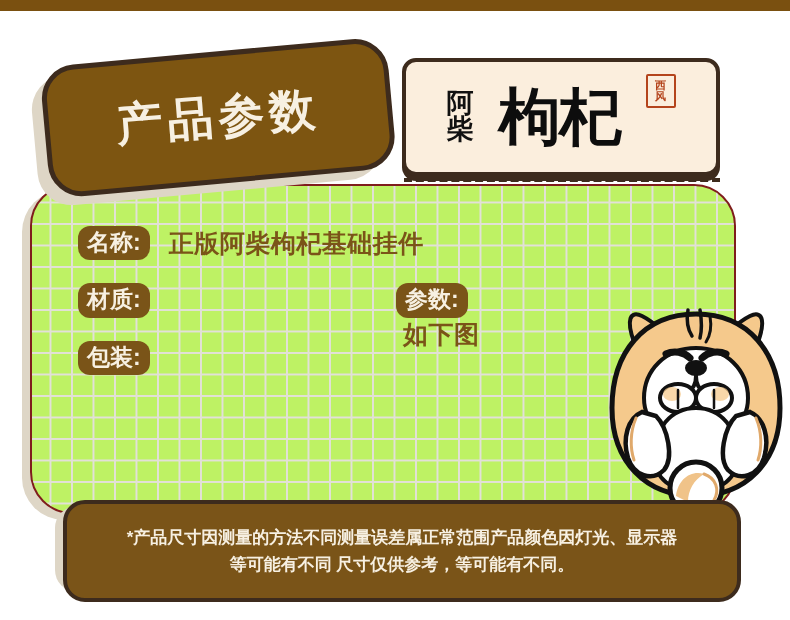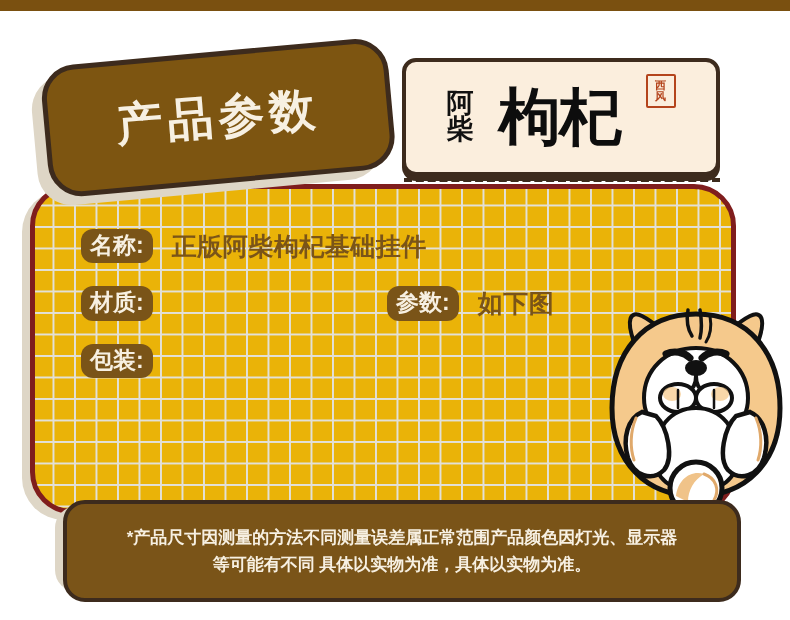--- a/index.html
+++ b/index.html
@@ -17,22 +17,22 @@
     background:#7a5010;
   }
 
   
   .card-shadow{
     position:absolute;left:22px;top:190px;width:700px;height:330px;
     background:#ded6c6;border-radius:42px;
   }
   .card{
     position:absolute;left:30px;top:184px;width:706px;height:330px;
-    background:#eab308;
-    border:5px solid #7f1d1d;
+    background:#bef264;
+    border:2px solid #7f1d1d;
     border-radius:42px;
     box-sizing:border-box;
     overflow:hidden;
   }
   .card-grid{
     position:absolute;inset:0;
     background-image:
       linear-gradient(to right,  #e2e0d8 1.5px, transparent 1.5px),
       linear-gradient(to bottom, #e2e0d8 1.5px, transparent 1.5px);
     background-size:21.5px 21.5px;
@@ -112,21 +112,21 @@
     position:absolute;left:46px;top:40px;width:600px;
   }
   .spec-row{
     display:flex;align-items:center;
     margin-bottom:23px;
     position:relative;
   }
   .spec-col{
     display:flex;align-items:center;
   }
-  .spec-col.second{position:absolute;left:306px;top:0;}
+  .spec-col.second{position:absolute;left:306px;top:0;flex-direction:column;}
   .pill{
     background:#7a5418;
     color:#f7f0e2;
     font-size:23px;font-weight:bold;
     border-radius:12px;
     padding:3px 9px 5px 9px;
     letter-spacing:0px;
     white-space:nowrap;
     line-height:1.15;
   }
@@ -260,14 +260,14 @@
   <path d="M160 122 C166 136 166 152 162 164" fill="none" stroke="#e0a96b" stroke-width="3" stroke-linecap="round"></path>
 
   <circle cx="100" cy="192" r="26" fill="#ffffff" stroke="#111" stroke-width="5"></circle>
   <path d="M80 200 C82 184 94 174 108 178 C98 184 92 194 92 206 Z" fill="#f0c389"></path>
   <path d="M108 178 C120 182 124 194 118 204" fill="none" stroke="#e0a96b" stroke-width="3" stroke-linecap="round"></path>
 </svg>
 
 <div class="disc-shadow"></div>
 <div class="disclaimer">
   <span>*产品尺寸因测量的方法不同测量误差属正常范围产品颜色因灯光、显示器</span>
-  <span>等可能有不同 具体以实物为准，具体以实物为准。</span>
+  <span>等可能有不同 尺寸仅供参考，等可能有不同。</span>
 </div>
 
 </body></html>

